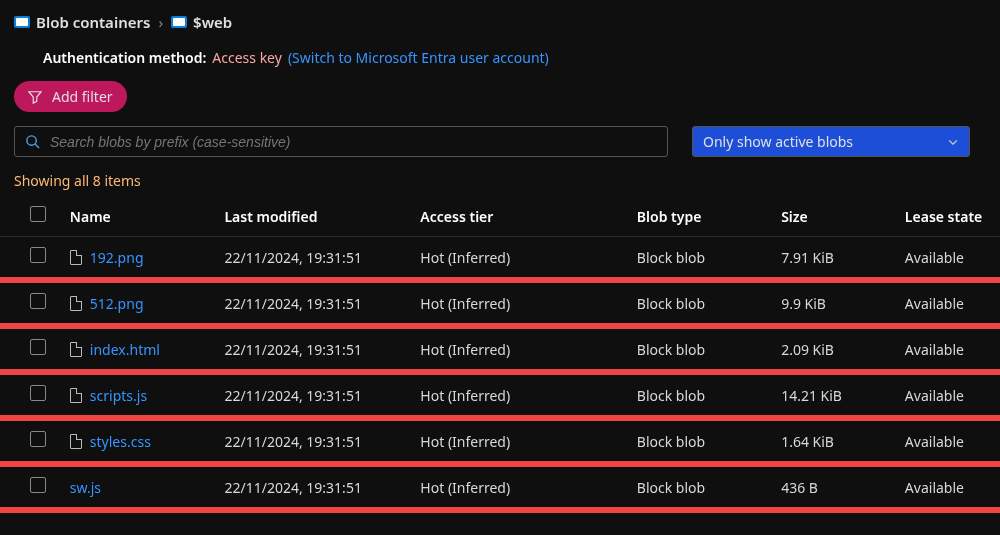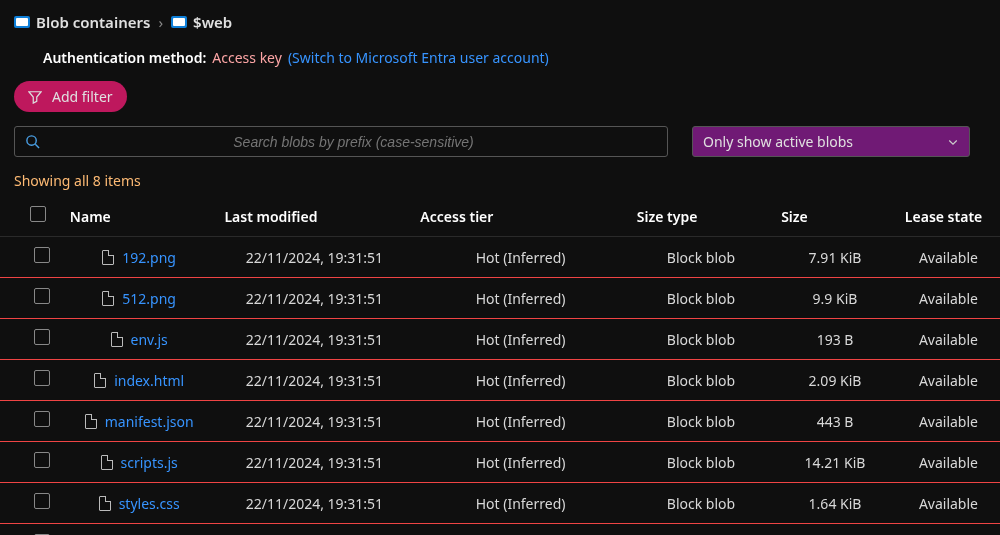--- a/index.html
+++ b/index.html
@@ -83,55 +83,53 @@
   max-width: 654px;
 }
 .search-box input {
   flex: 1;
   background: transparent;
   border: none;
   outline: none;
   color: #ccc;
   font-size: 14px;
   font-style: italic;
-  text-align: center;
 }
 .dropdown {
   width: 278px;
   border: 1px solid #555;
   border-radius: 3px;
   padding: 5px 10px;
   display: flex;
   align-items: center;
   justify-content: space-between;
   cursor: pointer;
-  background: #701a75;
+  background: #1d4ed8;
 }
 .count-line {
   padding: 8px 14px 6px 14px;
   color: #fdba74;
 }
 table {
   width: 100%;
   border-collapse: collapse;
 }
 thead th {
   text-align: left;
   font-weight: 600;
   font-size: 14px;
   padding: 10px 8px;
   border-bottom: 1px solid #2a2a2a;
   color: #fff;
 }
 tbody td {
   padding: 10px 8px;
-  border-bottom: 1px solid #ef4444;
+  border-bottom: 6px solid #ef4444;
   color: #d8d8d8;
   white-space: nowrap;
-  text-align: center;
 }
 td.name .file {
   color: #3794ff;
   cursor: pointer;
 }
 .chk {
   width: 16px; height: 16px;
   border: 1.5px solid #888;
   border-radius: 2px;
   display: inline-block;
@@ -214,21 +212,21 @@
 
 <table>
   <thead>
     <tr>
       <th class="col-chk">
         <span class="chk"></span>
       </th>
       <th class="col-name">Name</th>
       <th class="col-mod">Last modified</th>
       <th class="col-tier">Access tier</th>
-      <th class="col-type">Size type</th>
+      <th class="col-type">Blob type</th>
       <th class="col-size">Size</th>
       <th class="col-lease">Lease state</th>
     </tr>
   </thead>
   <tbody id="tbody">
       <tr>
         <td class="col-chk"><span class="chk"></span></td>
         <td class="col-name name"><span class="file-icon"></span><span class="file">192.png</span></td>
         <td class="col-mod">22/11/2024, 19:31:51</td>
         <td class="col-tier">Hot (Inferred)</td>
@@ -240,43 +238,25 @@
         <td class="col-chk"><span class="chk"></span></td>
         <td class="col-name name"><span class="file-icon"></span><span class="file">512.png</span></td>
         <td class="col-mod">22/11/2024, 19:31:51</td>
         <td class="col-tier">Hot (Inferred)</td>
         <td class="col-type">Block blob</td>
         <td class="col-size">9.9 KiB</td>
         <td class="col-lease">Available</td>
       </tr>
       <tr>
         <td class="col-chk"><span class="chk"></span></td>
-        <td class="col-name name"><span class="file-icon"></span><span class="file">env.js</span></td>
-        <td class="col-mod">22/11/2024, 19:31:51</td>
-        <td class="col-tier">Hot (Inferred)</td>
-        <td class="col-type">Block blob</td>
-        <td class="col-size">193 B</td>
-        <td class="col-lease">Available</td>
-      </tr>
-      <tr>
-        <td class="col-chk"><span class="chk"></span></td>
         <td class="col-name name"><span class="file-icon"></span><span class="file">index.html</span></td>
         <td class="col-mod">22/11/2024, 19:31:51</td>
         <td class="col-tier">Hot (Inferred)</td>
         <td class="col-type">Block blob</td>
         <td class="col-size">2.09 KiB</td>
-        <td class="col-lease">Available</td>
-      </tr>
-      <tr>
-        <td class="col-chk"><span class="chk"></span></td>
-        <td class="col-name name"><span class="file-icon"></span><span class="file">manifest.json</span></td>
-        <td class="col-mod">22/11/2024, 19:31:51</td>
-        <td class="col-tier">Hot (Inferred)</td>
-        <td class="col-type">Block blob</td>
-        <td class="col-size">443 B</td>
         <td class="col-lease">Available</td>
       </tr>
       <tr>
         <td class="col-chk"><span class="chk"></span></td>
         <td class="col-name name"><span class="file-icon"></span><span class="file">scripts.js</span></td>
         <td class="col-mod">22/11/2024, 19:31:51</td>
         <td class="col-tier">Hot (Inferred)</td>
         <td class="col-type">Block blob</td>
         <td class="col-size">14.21 KiB</td>
         <td class="col-lease">Available</td>

